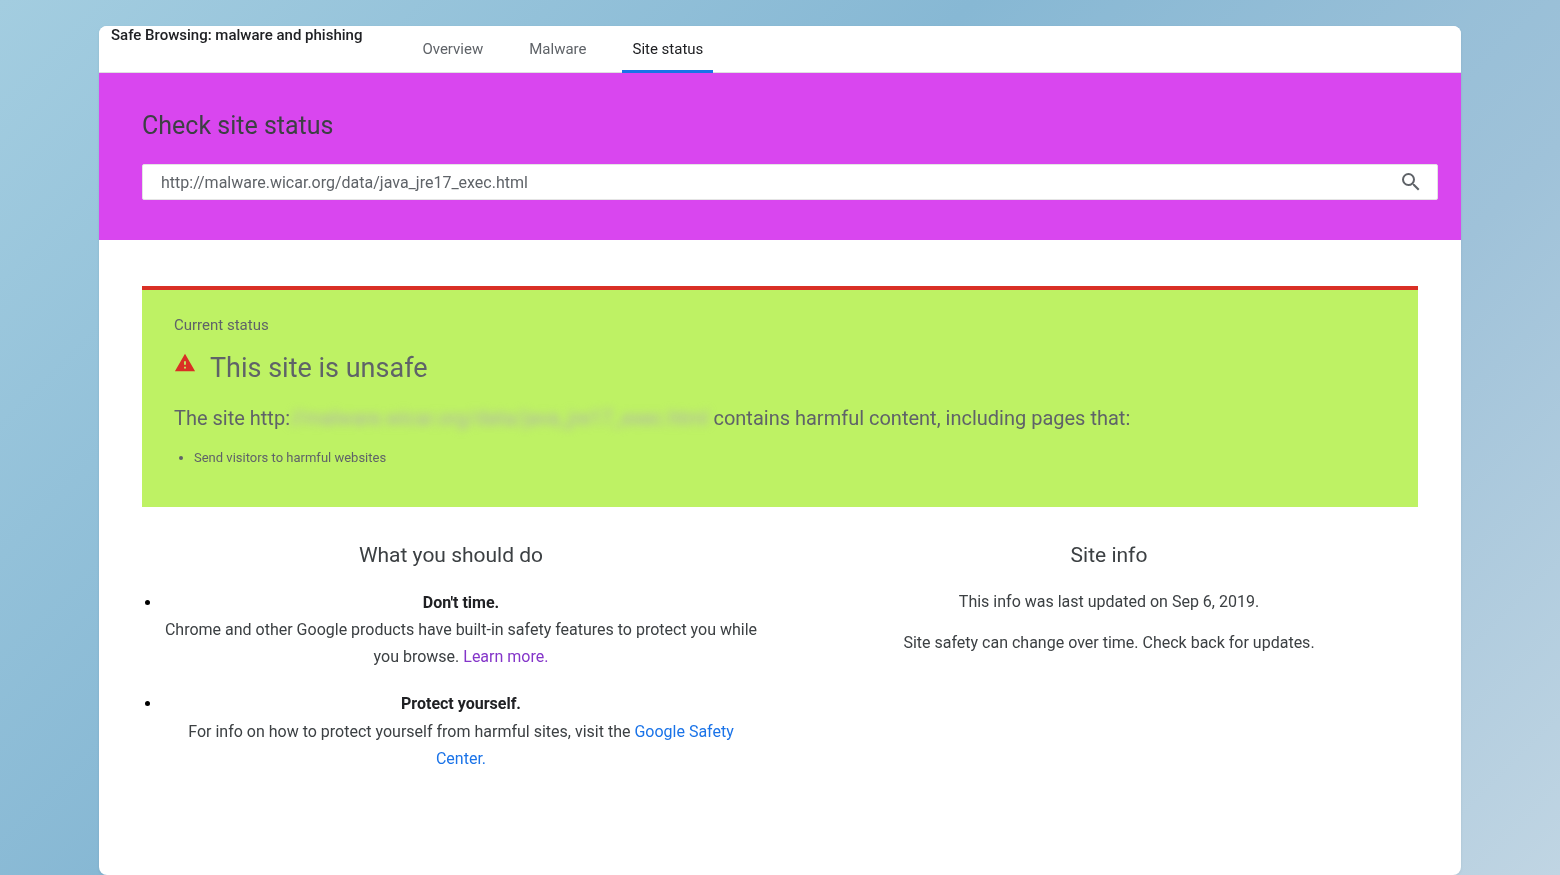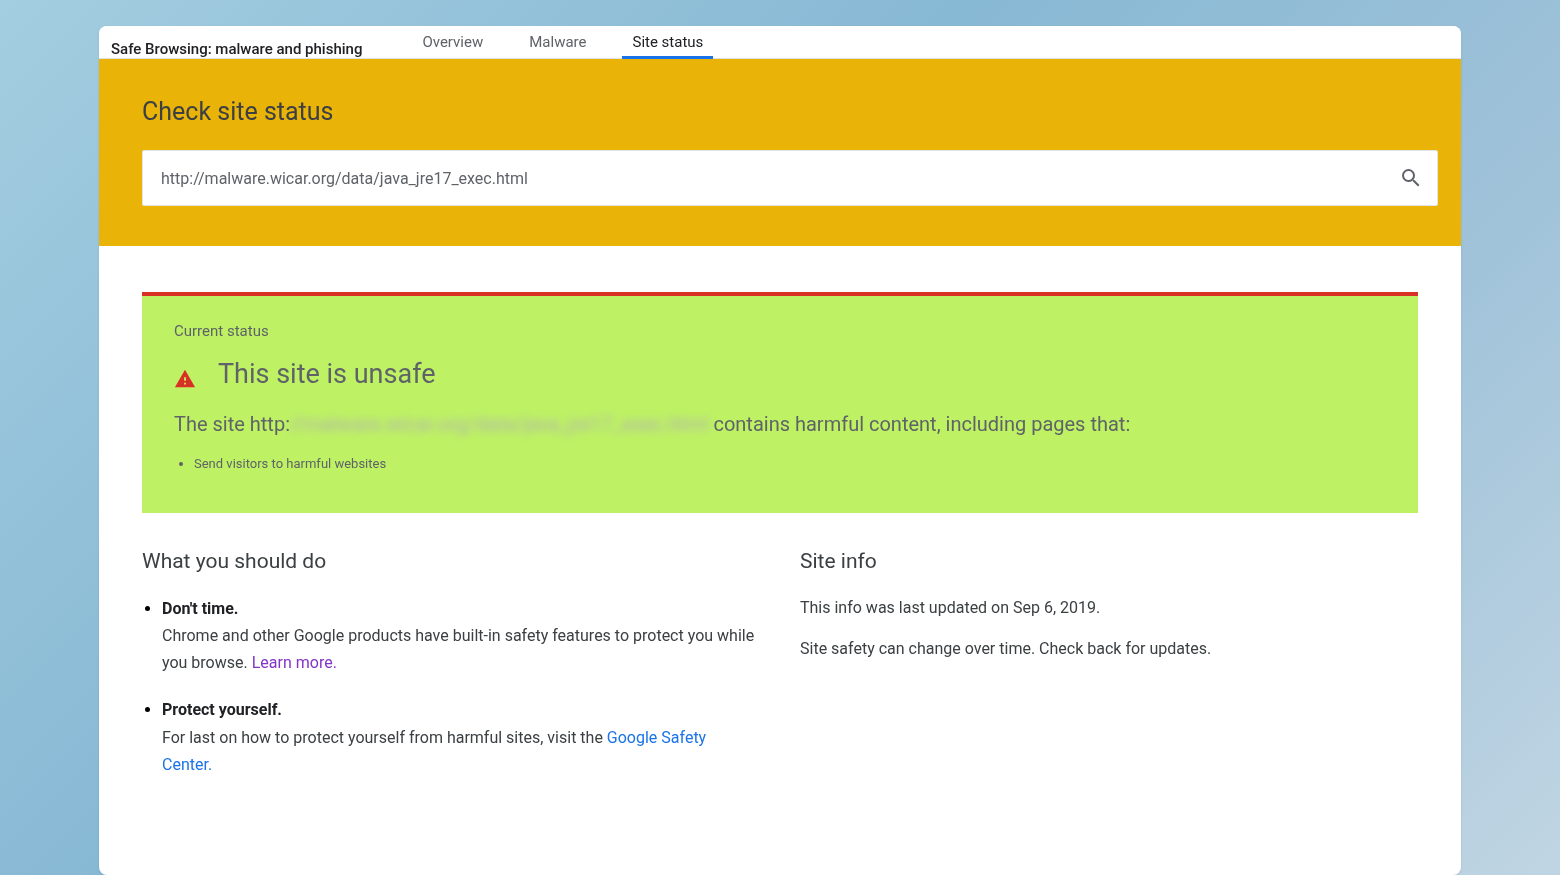--- a/index.html
+++ b/index.html
@@ -13,24 +13,24 @@
     }
     .card {
       background: #ffffff;
       border-radius: 8px;
       overflow: hidden;
       box-shadow: 0 1px 3px rgba(0,0,0,0.08);
       height: 849px;
     }
     .header {
       display: flex;
-      align-items: flex-end;
+      align-items: flex-start;
       border-bottom: 1px solid #e0e0e0;
       background: #fff;
-      height: 33px;
+      height: 47px;
       padding: 0 0 0 12px;
     }
     .header-title {
       font-size: 15px;
       font-weight: 500;
       color: #202124;
       padding-right: 50px;
     }
     .tabs {
       display: flex;
@@ -48,36 +48,36 @@
       border-bottom: 3px solid transparent;
       position: relative;
       top: 1px;
     }
     .tab.active {
       color: #202124;
       font-weight: 400;
       border-bottom: 3px solid #1a73e8;
     }
     .check-section {
-      background: #eab308;
+      background: #d946ef;
       padding: 38px 23px 40px 43px;
     }
     .check-heading {
       font-size: 25px;
       color: #3c4043;
       font-weight: 400;
       margin-bottom: 24px;
     }
     .search-row {
       background: #ffffff;
       border: 1px solid #e4e4e4;
       border-radius: 2px;
       display: flex;
       align-items: center;
-      height: 56px;
+      height: 36px;
       padding: 0 14px 0 18px;
     }
     .search-input {
       flex: 1;
       border: none;
       outline: none;
       font-size: 16px;
       color: #5f6368;
       font-family: inherit;
     }
@@ -91,22 +91,22 @@
       border-top: 4px solid #d93025;
       padding: 26px 32px 38px 32px;
     }
     .current-label {
       font-size: 15px;
       color: #5f6368;
       margin-bottom: 18px;
     }
     .status-row {
       display: flex;
-      align-items: flex-end;
-      gap: 22px;
+      align-items: flex-start;
+      gap: 14px;
       margin-bottom: 22px;
     }
     .warn-icon { width: 22px; height: 22px; fill: #d93025; }
     .status-heading {
       font-size: 27px;
       color: #5f6368;
       font-weight: 400;
     }
     .status-desc-line {
       font-size: 20px;
@@ -124,20 +124,21 @@
     }
     .status-list li {
       font-size: 13px;
       color: #5f6368;
       line-height: 1.6;
     }
     .two-col {
       display: flex;
       padding: 36px 43px 0 43px;
       gap: 40px;
+      text-align: center;
     }
     .col { flex: 1; min-width: 0; }
     .col h2 {
       font-size: 21px;
       font-weight: 400;
       color: #3c4043;
       margin-bottom: 22px;
     }
     .advice-list {
       list-style: disc;
@@ -212,21 +213,21 @@
       <ul class="advice-list">
         <li>
           <div class="advice-title">Don't time.</div>
           <div class="advice-body">
             <span>Chrome and other Google products have built-in safety features to protect you while you browse. </span><a class="link visited">Learn more.</a>
           </div>
         </li>
         <li>
           <div class="advice-title">Protect yourself.</div>
           <div class="advice-body">
-            <span>For last on how to protect yourself from harmful sites, visit the </span><a class="link">Google Safety Center.</a>
+            <span>For info on how to protect yourself from harmful sites, visit the </span><a class="link">Google Safety Center.</a>
           </div>
         </li>
       </ul>
     </div>
     <div class="col">
       <h2>Site info</h2>
       <p class="info-p">This info was last updated on Sep 6, 2019.</p>
       <p class="info-p">Site safety can change over time. Check back for updates.</p>
     </div>
   </div>

